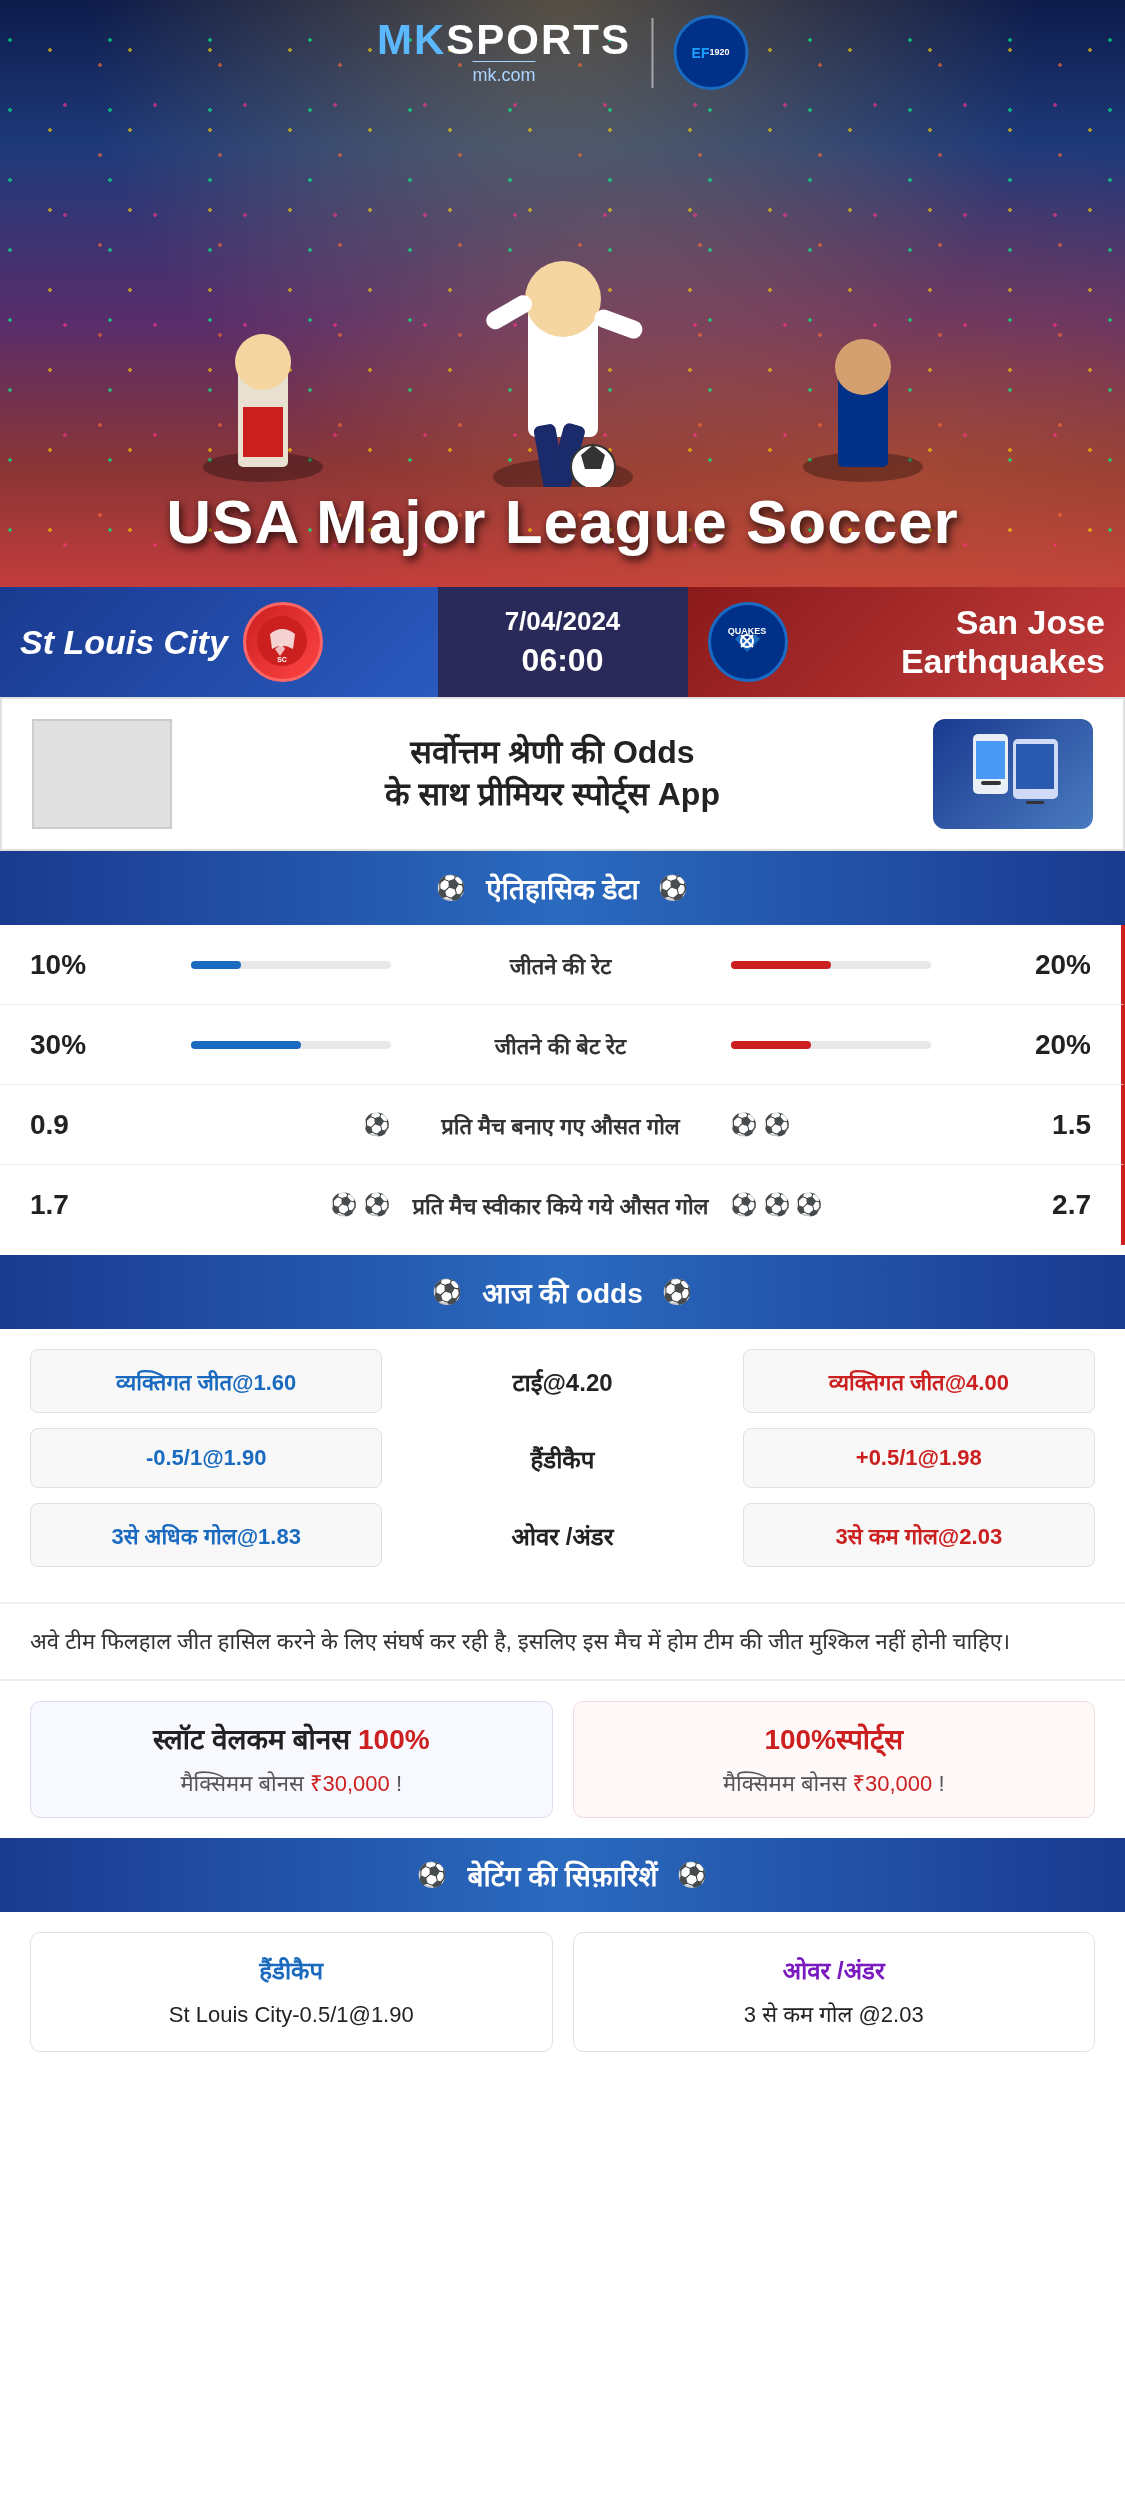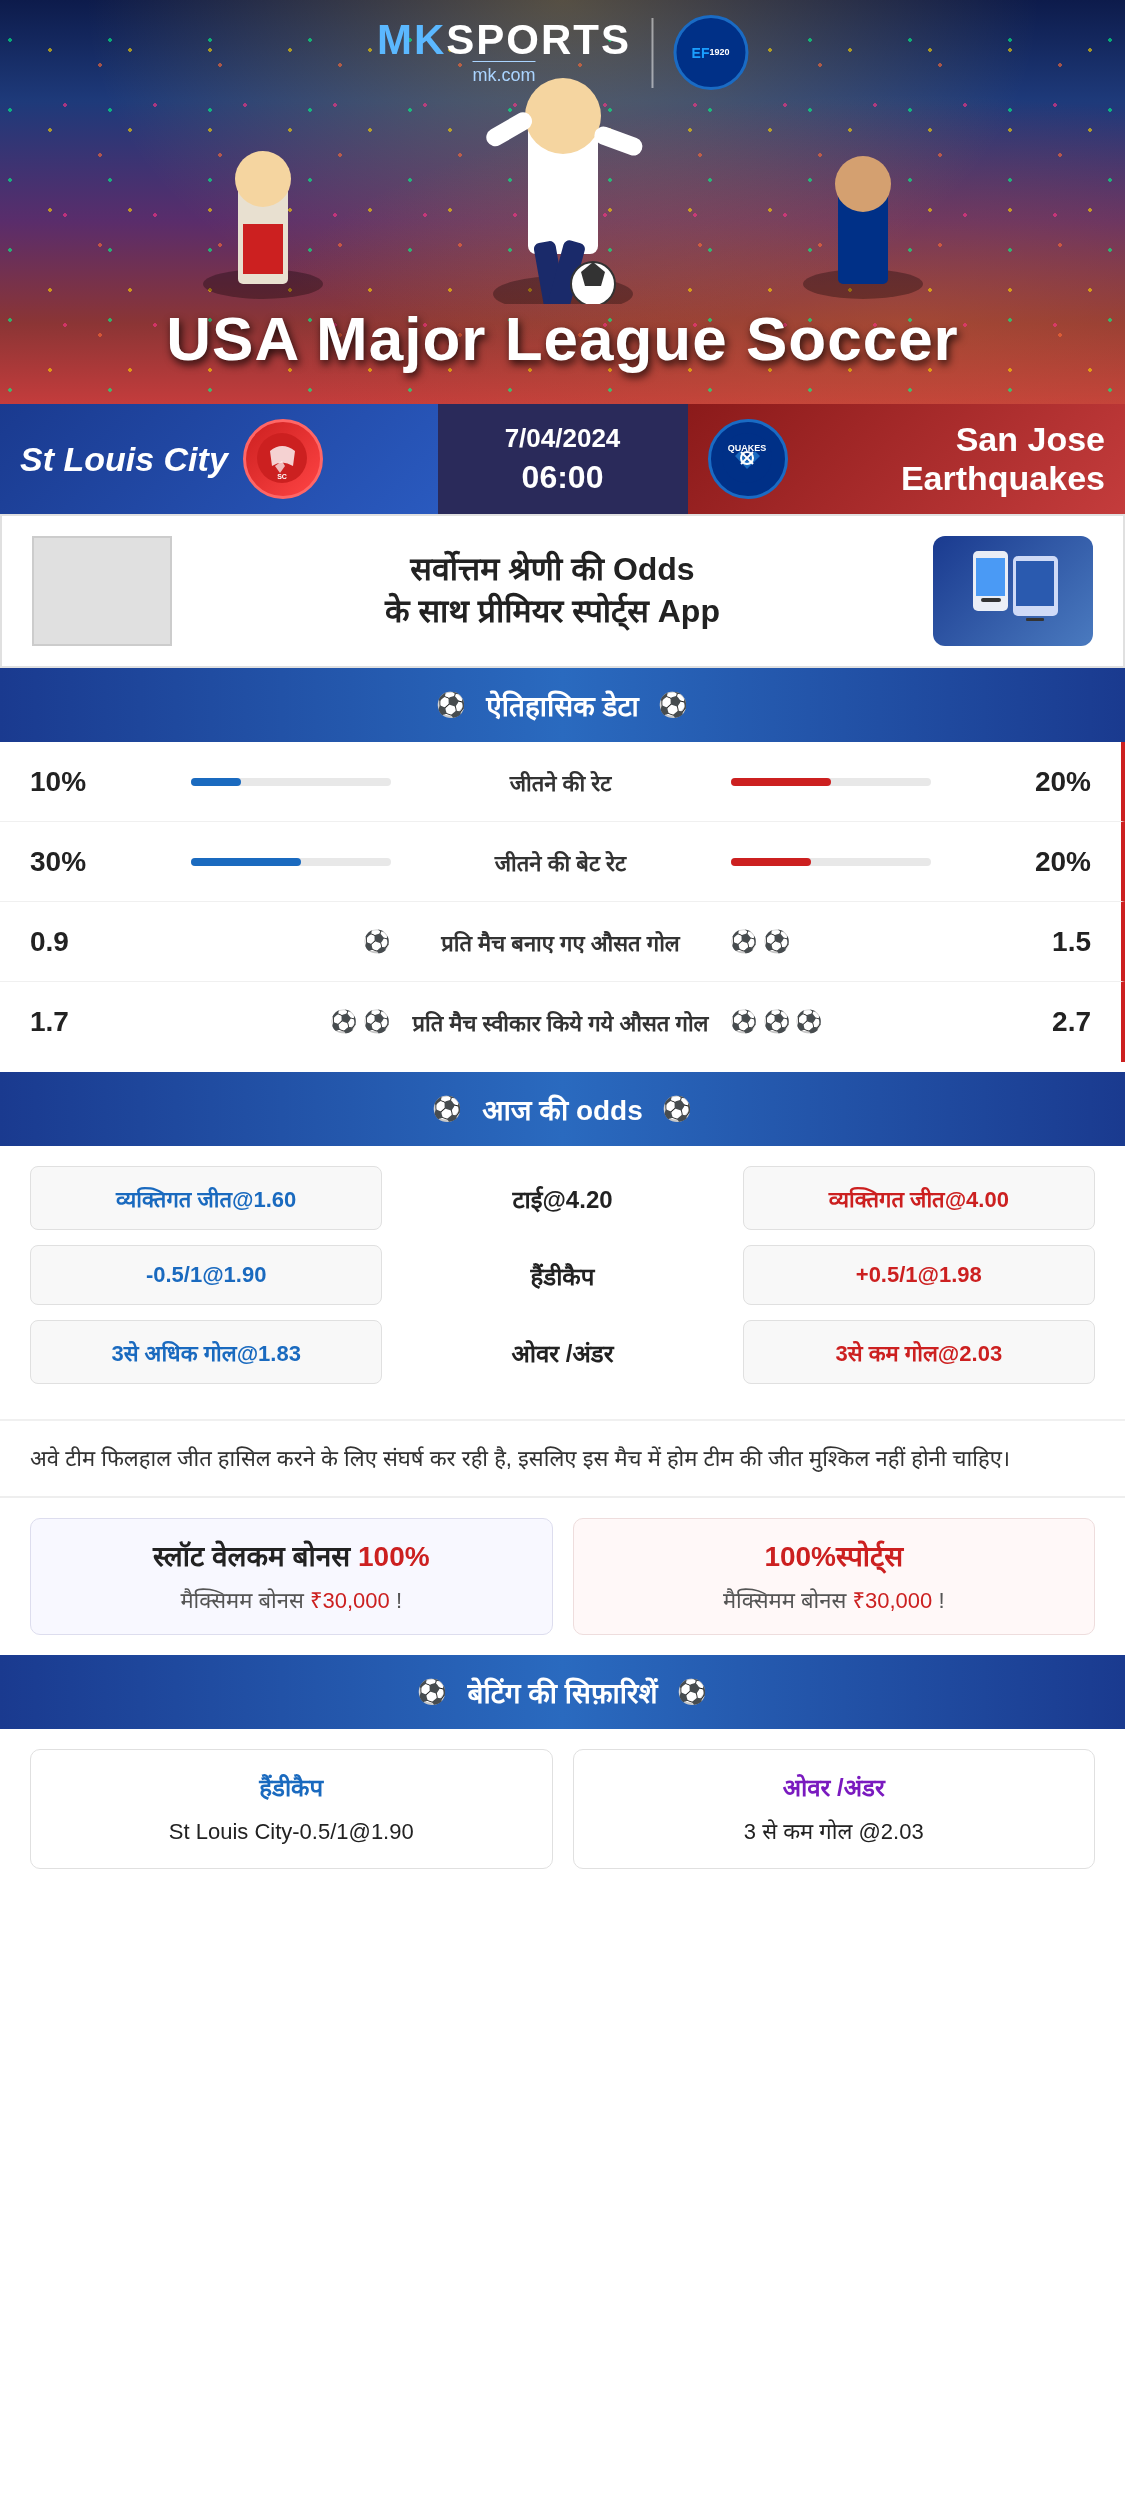--- a/index.html
+++ b/index.html
@@ -6,21 +6,21 @@
     body {
       width: 1125px;
       font-family: Arial, sans-serif;
       background: #fff;
       overflow-x: hidden;
     }
 
     
     .hero-banner {
       width: 100%;
-      height: 404px;
+      height: 587px;
       background: linear-gradient(180deg, #1a1a4e 0%, #2a2a7e 30%, #4a3060 60%, #8b3a3a 100%);
       position: relative;
       overflow: hidden;
       display: flex;
       flex-direction: column;
       align-items: center;
       justify-content: flex-end;
     }
     .hero-bg {
       position: absolute;

